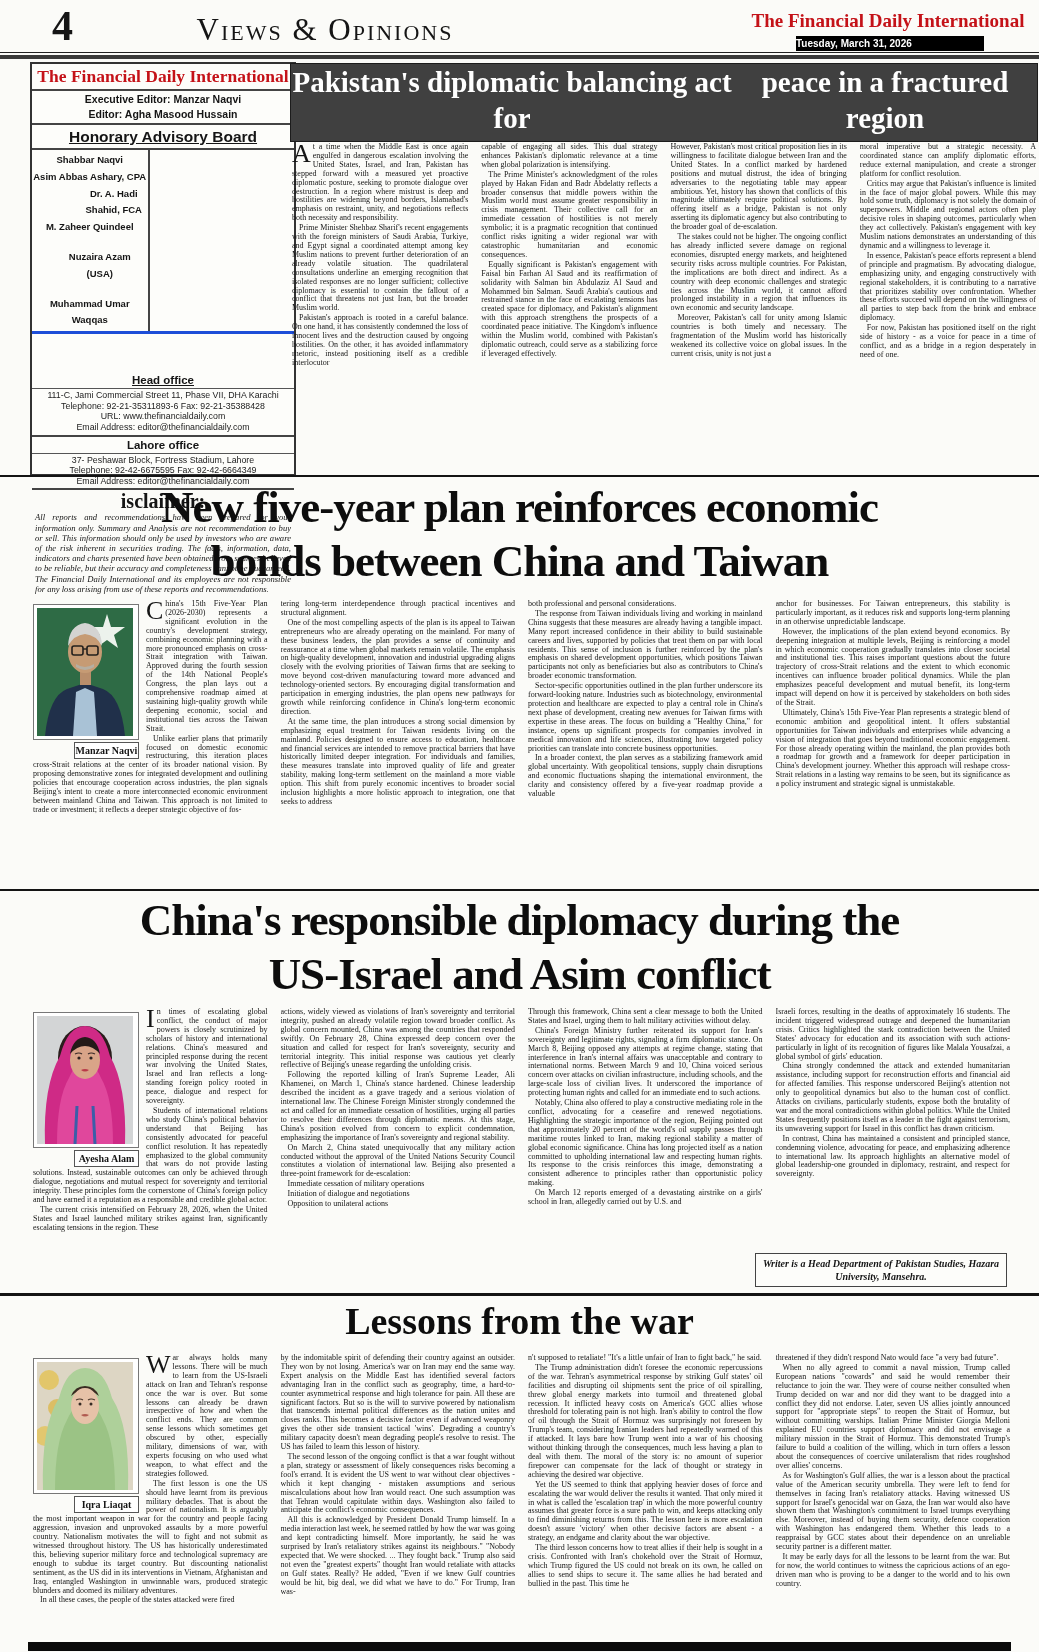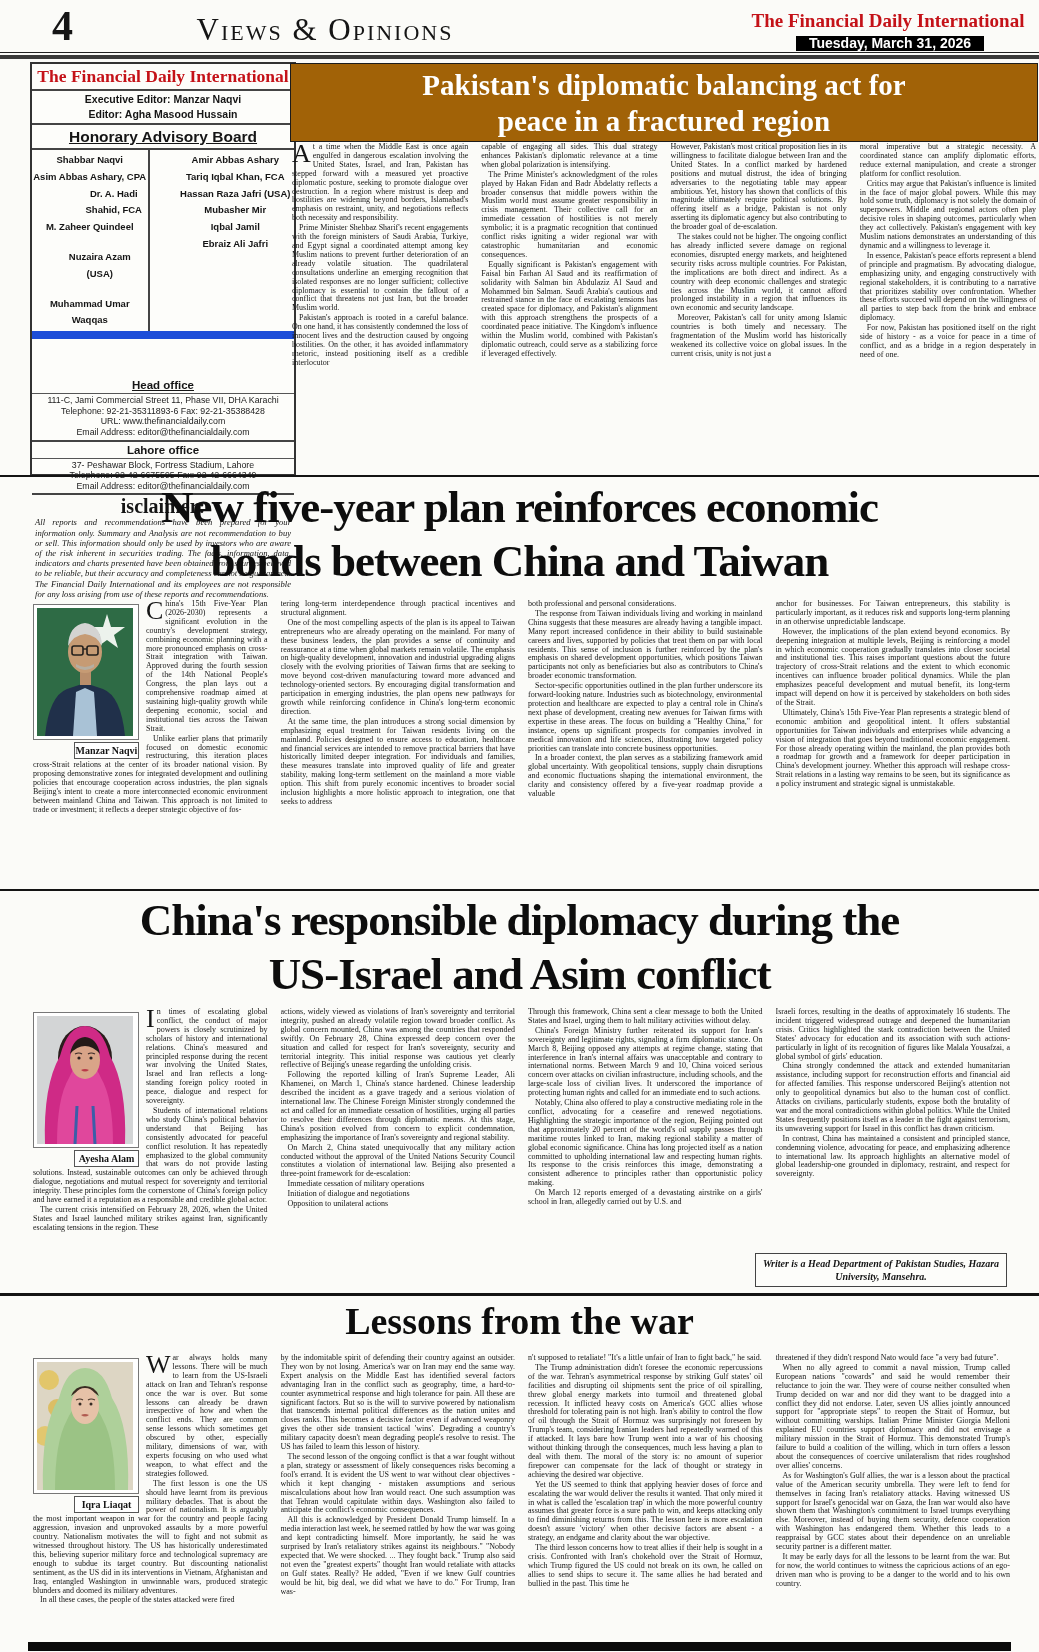--- a/index.html
+++ b/index.html
@@ -9,60 +9,60 @@
     font-family:"Liberation Serif",serif;
   }
   .abs{position:absolute;}
   
   .page-num{left:52px;top:2px;font-size:42px;font-weight:bold;}
   .section-title{left:175px;top:12px;width:300px;text-align:center;
     font-variant:small-caps;font-size:31px;letter-spacing:2px;}
   .brand{left:740px;top:10px;width:296px;text-align:center;
     color:#c41218;font-weight:bold;font-size:19px;line-height:22px;}
   .date-bar{left:796px;top:36px;width:188px;height:15px;background:#000;color:#fff;
-    font-family:"Liberation Sans",sans-serif;font-size:14px;font-weight:bold;
-    text-align:center;line-height:15px;}
+    font-family:"Liberation Sans",sans-serif;font-size:10px;font-weight:bold;
+    text-align:left;line-height:15px;}
   .header-rule-thin{left:0;top:52px;width:1039px;height:1px;background:#222;}
   .header-rule-thick{left:0;top:55px;width:1039px;height:4px;background:#3a3a3a;}
   
   .rule{left:0;width:1039px;background:#141414;}
   .rule-a2{top:475px;height:2px;}
   .rule-a3{top:889px;height:2px;}
   .rule-a4{top:1293px;height:2.5px;}
   .bottom-bar{left:28px;top:1642px;width:983px;height:9px;background:#0a0a0a;}
   
   .masthead{left:30px;top:62px;width:262px;height:410px;border:2px solid #333;background:#fdfdfa;
     font-family:"Liberation Sans",sans-serif;}
   .mh-title{color:#c41218;font-family:"Liberation Serif",serif;font-weight:bold;font-size:17.5px;
     line-height:25px;text-align:center;border-bottom:2px solid #444;}
   .mh-editors{font-weight:bold;font-size:10.5px;line-height:15px;text-align:center;
     padding:1px 0;border-bottom:2px solid #444;}
   .mh-adv-title{font-weight:bold;font-size:15.5px;line-height:23px;text-align:center;
     text-decoration:underline;border-bottom:2px solid #444;}
-  .mh-advisory{display:grid;grid-template-columns:1fr 1fr;border-bottom:8px solid #1d4ed8;gap:27px;}
+  .mh-advisory{display:grid;grid-template-columns:1fr 1fr;border-bottom:3px solid #1d4ed8;gap:27px;}
   .mh-adv-col{padding:2px 0;}
   .mh-adv-col.first{border-right:2px solid #444;}
   .mh-advisory p{margin:0;font-weight:bold;font-size:9.5px;line-height:16.8px;text-align:center;}
   .mh-office-title{font-weight:bold;font-size:11.5px;line-height:16px;text-align:center;border-bottom:1px solid #555;}
   .mh-office-title.u{text-decoration:underline;margin-top:38px;}
   .mh-office{border-bottom:2px solid #444;padding:1px 0 2px 0;}
   .mh-office p{margin:0;font-size:8.8px;line-height:10.6px;text-align:center;color:#222;}
   .mh-disclaimer{padding:0 3px;}
   .disc-title{font-family:"Liberation Serif",serif;font-weight:bold;font-size:20px;line-height:22px;text-align:center;}
   .disc-text{font-family:"Liberation Serif",serif;font-style:italic;font-size:8.6px;line-height:10.2px;
     text-align:justify;margin:0;}
   
   .a-body{display:grid;grid-template-columns:repeat(4,1fr);grid-gap:13px;overflow:hidden;}
   .col{overflow:hidden;}
   .coltext p{margin:0 0 1px 0;font-size:8px;line-height:8.9px;text-align:justify;text-indent:7px;}
   .coltext p:first-child{text-indent:0;}
   .dropcap::first-letter{float:left;font-size:26px;line-height:22px;padding:0 2px 0 0;}
   
-  .a1-head{left:290px;top:63px;width:746px;height:77px;background:#a16207;border:1px solid #1c1c1c;
-    display:flex;flex-direction:column;justify-content:center;}
+  .a1-head{left:290px;top:63px;width:746px;height:77px;background:#404040;border:1px solid #1c1c1c;
+    display:flex;justify-content:center;}
   .a1-head div{color:#fff;font-weight:bold;font-size:29px;line-height:36px;text-align:center;}
   .a1-body{left:292px;top:143px;width:744px;height:329px;}
   
   .big-head{left:30px;width:979px;text-align:center;font-weight:bold;color:#0d0d0d;}
   .a2-head{top:480px;}
   .a2-head div,.a3-head div{font-size:45px;line-height:54px;font-weight:bold;letter-spacing:-1px;}
   .a3-head{top:893px;}
   .a4-head{top:1298px;}
   .a4-head div{font-size:38px;line-height:46px;font-weight:bold;}
   .a2-body{left:33px;top:600px;width:977px;height:285px;}
@@ -97,28 +97,20 @@
   </div>
   <div class="mh-adv-title">Honorary Advisory Board</div>
   <div class="mh-advisory">
     <div class="mh-adv-col first">
         <p class="advname" style="margin: 0px;">Shabbar Naqvi</p>
         <p class="advname" style="margin: 0px;">Asim Abbas Ashary, CPA</p>
         <p class="advname" style="margin: 0px; padding-left: 48px;">Dr. A. Hadi Shahid, FCA</p>
         <p class="advname" style="margin: 0px;">M. Zaheer Quindeel</p>
         <p class="advname" style="margin: 13px; padding-left: 20px;">Nuzaira Azam (USA)</p>
         <p class="advname" style="margin: 0px;">Muhammad Umar Waqqas</p>
-      </div>
-    <div class="mh-adv-col">
-        <p class="advname" style="margin: 0px;">Amir Abbas Ashary</p>
-        <p class="advname" style="margin: 0px;">Tariq Iqbal Khan, FCA</p>
-        <p class="advname" style="margin: 0px;">Hassan Raza Jafri (USA)</p>
-        <p class="advname" style="margin: 0px;">Mubasher Mir</p>
-        <p class="advname" style="margin: 0px;">Iqbal Jamil</p>
-        <p class="advname" style="margin: 0px;">Ebraiz Ali Jafri</p>
       </div>
   </div>
   <div class="mh-office-title u">Head office</div>
   <div class="mh-office">
       <p class="officeline">111-C, Jami Commercial Street 11, Phase VII, DHA Karachi</p>
       <p class="officeline">Telephone: 92-21-35311893-6 Fax: 92-21-35388428</p>
       <p class="officeline">URL: www.thefinancialdaily.com</p>
       <p class="officeline">Email Address: editor@thefinancialdaily.com</p>
     </div>
   <div class="mh-office-title">Lahore office</div>

